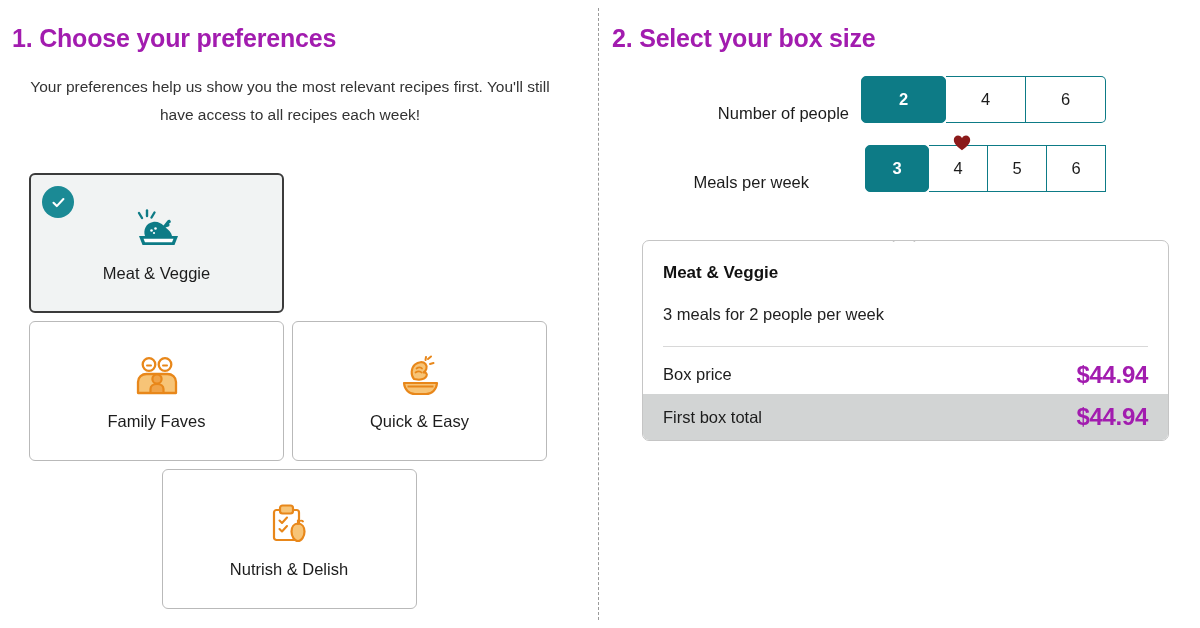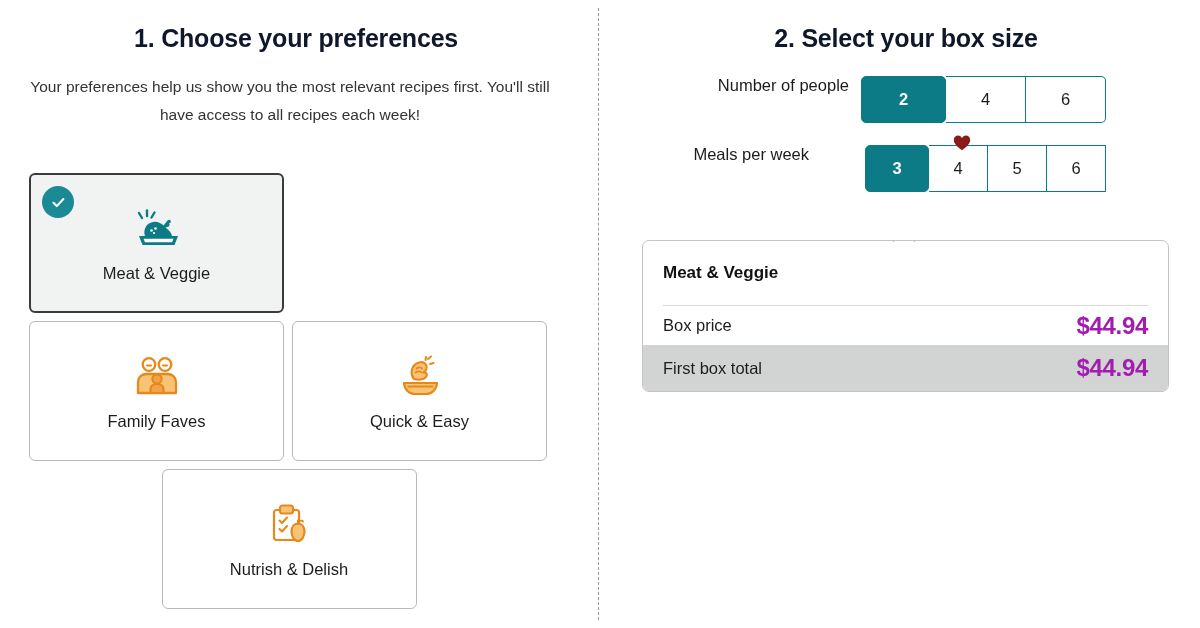--- a/index.html
+++ b/index.html
@@ -16,25 +16,24 @@
   .divider {
     position: absolute; left: 598px; top: 8px;
     width: 0; height: 612px;
     border-left: 1px dashed #9a9a9a;
   }
 
   
   .left { position: absolute; left: 0; top: 0; width: 580px; height: 628px; }
 
   .step-title {
-    text-align: center;
     font-size: 25px;
     font-weight: bold;
     letter-spacing: -0.2px;
-    color: #0f172a;
+    color: #a21caf;
     padding-left: 12px;
   }
   .left .step-title { margin-top: 24px; }
 
   .intro {
     margin: 20px auto 0;
     width: 540px;
     text-align: center;
     font-size: 15.5px;
     line-height: 28px;
@@ -80,21 +79,21 @@
     background: #1b8a95;
     display: flex; align-items: center; justify-content: center;
   }
 
   
   .right { position: absolute; left: 600px; top: 0; width: 600px; height: 628px; }
   .right .step-title { margin-top: 24px; }
 
   .selector-row {
     display: flex;
-    align-items: flex-start;
+    align-items: flex-end;
     justify-content: flex-end;
     padding-right: 94px;
     margin-top: 23px;
   }
   .selector-row.second { margin-top: 22px; position: relative; gap: 44px; }
   .selector-label {
     font-size: 16.5px;
     color: #1c1c1c;
     margin-right: 12px;
     white-space: nowrap;
@@ -179,21 +178,21 @@
     height: 1px;
     background: #d8d8d8;
   }
   .price-row {
     display: flex;
     align-items: center;
     justify-content: space-between;
     padding: 0 20px;
     height: 39px;
   }
-  .price-row.first { }
+  .price-row.first { margin-top: 8px; }
   .price-row.total { background: #d2d4d4; height: 46px; }
   .price-label { font-size: 16.5px; color: #1c1c1c; }
   .price-value {
     font-size: 24px;
     font-weight: bold;
     color: #a21caf;
     letter-spacing: -0.3px;
   }
 </style>
 </head>
@@ -332,20 +331,21 @@
                      C15.1 0.6 17.2 2.3 17.2 5.1 C17.2 10.2 9 15.2 9 15.2 Z" fill="#8b1a1a"></path>
           </svg>
         </div>
       </div>
     </div>
 
     <div class="summary">
       <div class="notch"></div>
       <div class="summary-inner">
         <div class="summary-title">Meat &amp; Veggie</div>
+        <div class="summary-sub">3 meals for 2 people per week</div>
         <div class="summary-rule"></div>
       </div>
 
       <div class="price-row first">
         <span class="price-label">Box price</span>
         <span class="price-value">$44.94</span>
       </div>
       <div class="price-row total">
         <span class="price-label">First box total</span>
         <span class="price-value">$44.94</span>

